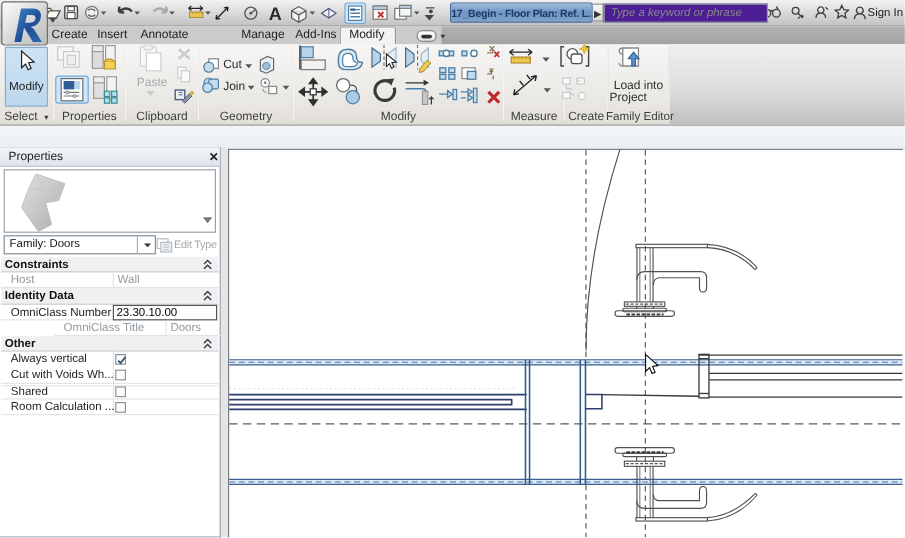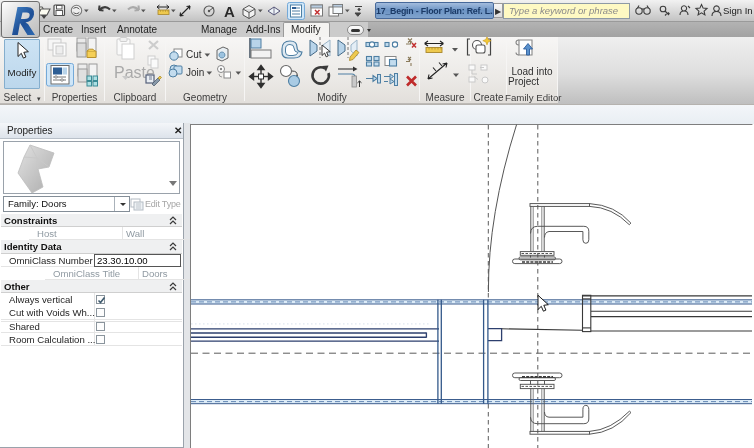--- a/index.html
+++ b/index.html
@@ -10,41 +10,41 @@
   #titlebar { left:0; top:0; width:754px; height:22px;
     background:linear-gradient(#f2f2f2,#d8d8d8 55%,#c3c3c3); border-bottom:1px solid #9a9a9a;}
   #rlogo { left:1px; top:1px; width:39px; height:37px; z-index:5;
     background:linear-gradient(135deg,#fdfdfd,#d2d2d2 60%,#bdbdbd); border:1px solid #6e6e6e; border-radius:3px;}
   #rlogo svg { position:absolute; left:3px; top:2px; }
   #rarr { left:41px; top:15px; width:0; height:0; border-left:3.5px solid transparent; border-right:3.5px solid transparent; border-top:4px solid #444; }
   #titlebox { left:375px; top:2px; width:119px; height:17px;
     background:linear-gradient(#a3bcdd,#6d94c4 50%,#7fa3cd); border:1px solid #47699a; border-radius:2px;
     color:#1b3a66; font-size:8.8px; font-weight:bold; letter-spacing:-0.2px; line-height:16px; text-align:center; white-space:nowrap; overflow:hidden;}
   #nextbtn { left:494px; top:3px; width:9px; height:15px; color:#333; font-size:8px; line-height:15px; background:linear-gradient(#f6f6f6,#dcdcdc); border:1px solid #9a9a9a; border-left:none; text-align:center;}
-  #searchbox { left:503px; top:3px; width:127px; height:16px; background:#fef9c3; border:1px solid #8e9aa5;
+  #searchbox { left:503px; top:3px; width:137px; height:16px; background:#4c1d95; border:1px solid #8e9aa5;
     color:#8a8a8a; font-style:italic; font-size:9.5px; line-height:14px; padding-left:5px; white-space:nowrap; overflow:hidden;}
   #signin { left:723px; top:5px; font-size:9.5px; color:#1a1a1a; white-space:nowrap; }
   
   #tabrow { left:0; top:22px; width:754px; height:15px; background:#cbcbcb; }
   #tabrowdark { left:368px; top:22px; width:386px; height:15px; background:linear-gradient(#b3b3b3,#a2a2a2); }
   .tab { position:absolute; top:24px; font-size:10px; color:#1f1f1f; white-space:nowrap; }
   #tabactive { left:283px; top:22px; width:47px; height:15px; background:#f4f3f1; border:1px solid #9a9a9a; border-bottom:none; border-radius:2px 2px 0 0;}
   #paneltoggle { left:347px; top:25px; width:17px; height:10px; background:linear-gradient(#fdfdfd,#e4e4e4); border:1px solid #8a8a8a; border-radius:5px;}
   
   #ribbon { left:0; top:37px; width:754px; height:67px;
     background:linear-gradient(#f7f6f5,#eceae7 60%,#e2dfdb); border-bottom:1px solid #bdbab6;}
   #ribbonright { left:558px; top:37px; width:196px; height:67px;
     background:linear-gradient(#efefef,#dedede 55%,#bfbfbf); }
   .sep { position:absolute; top:39px; width:1px; height:62px; background:#c9c6c2; border-right:1px solid #f6f5f4;}
   .plabel { position:absolute; top:92px; height:12px; font-size:10px; color:#3d3d3d; text-align:center; white-space:nowrap;}
   #modifybtn { left:4px; top:39px; width:36px; height:50px; background:linear-gradient(#cde3f4,#bcd7ec);
     border:1px solid #85aecd; border-radius:1px;}
   #modifybtn span { position:absolute; left:0; top:27px; width:34px; text-align:center; font-size:9.8px; color:#222;}
   .ribtext { position:absolute; font-size:10px; color:#2e2e2e; white-space:nowrap;}
-  .gtext { position:absolute; font-size:16px; color:#a9a9a9; white-space:nowrap;}
+  .gtext { position:absolute; font-size:10px; color:#a9a9a9; white-space:nowrap;}
   
   #optionsbar { left:0; top:104px; width:754px; height:20px; background:linear-gradient(#f3f6f9,#e9eef3); border-top:1px solid #b5b2ae;}
   
   #palettegap { left:0; top:123px; width:191px; height:325px; background:#e3e5e8; }
   #palette { left:0; top:123px; width:184px; height:325px; background:#fff; border:1px solid #9aa2ab; border-left:none;}
   #paltitle { left:0; top:123px; width:183px; height:16px; background:linear-gradient(#f4f6f9,#dde3eb); border-bottom:1px solid #b9c0c9;
      font-size:10px; color:#1c1c1c; line-height:15px; padding-left:7px;}
   #palclose { left:174px; top:125px; font-size:10px; color:#222; font-weight:bold;}
   #preview { left:3px; top:141px; width:177px; height:53px; background:#fff; border:1px solid #9aa2ab; }
   #prevarrow { left:169px; top:181px; width:0; height:0; border-left:4px solid transparent; border-right:4px solid transparent; border-top:5px solid #777;}
@@ -389,21 +389,21 @@
 <svg class="abs" style="left:130px; top:198px;" width="16" height="13">
   <rect x="1" y="1" width="9" height="8" fill="none" stroke="#b4bcc4" stroke-width="1"></rect>
   <rect x="4" y="4" width="9" height="8" fill="#eef2f5" stroke="#b4bcc4" stroke-width="1"></rect>
   <path d="M6,6 h5 M6,8 h5 M6,10 h5" stroke="#b4bcc4" stroke-width="0.8"></path>
 </svg>
 <span class="abs" id="edittype">Edit Type</span>
 <div class="abs" style="left:94px; top:292px; width:1px; height:54px; background:#e4e4e4;"></div>
 <div class="prow hdr" style="top:214px; height:13.2px;">Constraints<svg class="chev2" width="8" height="9" style="position:absolute;right:5px;top:2px;">
       <path d="M1,4 L4,1 L7,4 M1,8 L4,5 L7,8" fill="none" stroke="#3a3a3a" stroke-width="1.2"></path>
     </svg></div>
-<div class="prow cell" style="top:227.2px; height:13.2px;margin-left:28px;"><span class="gray">Host</span><span class="val gray">Wall</span></div>
+<div class="prow cell" style="top:227.2px; height:13.2px;"><span class="gray">Host</span><span class="val gray">Wall</span></div>
 <div class="prow hdr" style="top:240.4px; height:13.2px;">Identity Data<svg class="chev2" width="8" height="9" style="position:absolute;right:5px;top:2px;">
       <path d="M1,4 L4,1 L7,4 M1,8 L4,5 L7,8" fill="none" stroke="#3a3a3a" stroke-width="1.2"></path>
     </svg></div>
 <div class="prow cell" style="top:253.6px; height:13.2px;">OmniClass Number</div>
 <div class="abs" style="left:94px; top:254px; width:87px; height:12.5px; background:#fff; border:1px solid #555; font-size:9.6px; line-height:11px; padding-left:2px; color:#000;">23.30.10.00</div>
 <div class="prow cell" style="top:266.8px; height:13.2px;margin-left:44px;"><span class="gray">OmniClass Title</span><span class="val gray">Doors</span></div>
 <div class="prow hdr" style="top:280px; height:13.2px;">Other<svg class="chev2" width="8" height="9" style="position:absolute;right:5px;top:2px;">
       <path d="M1,4 L4,1 L7,4 M1,8 L4,5 L7,8" fill="none" stroke="#3a3a3a" stroke-width="1.2"></path>
     </svg></div>
 <div class="prow cell" style="top:293.2px; height:29px;">Always vertical

